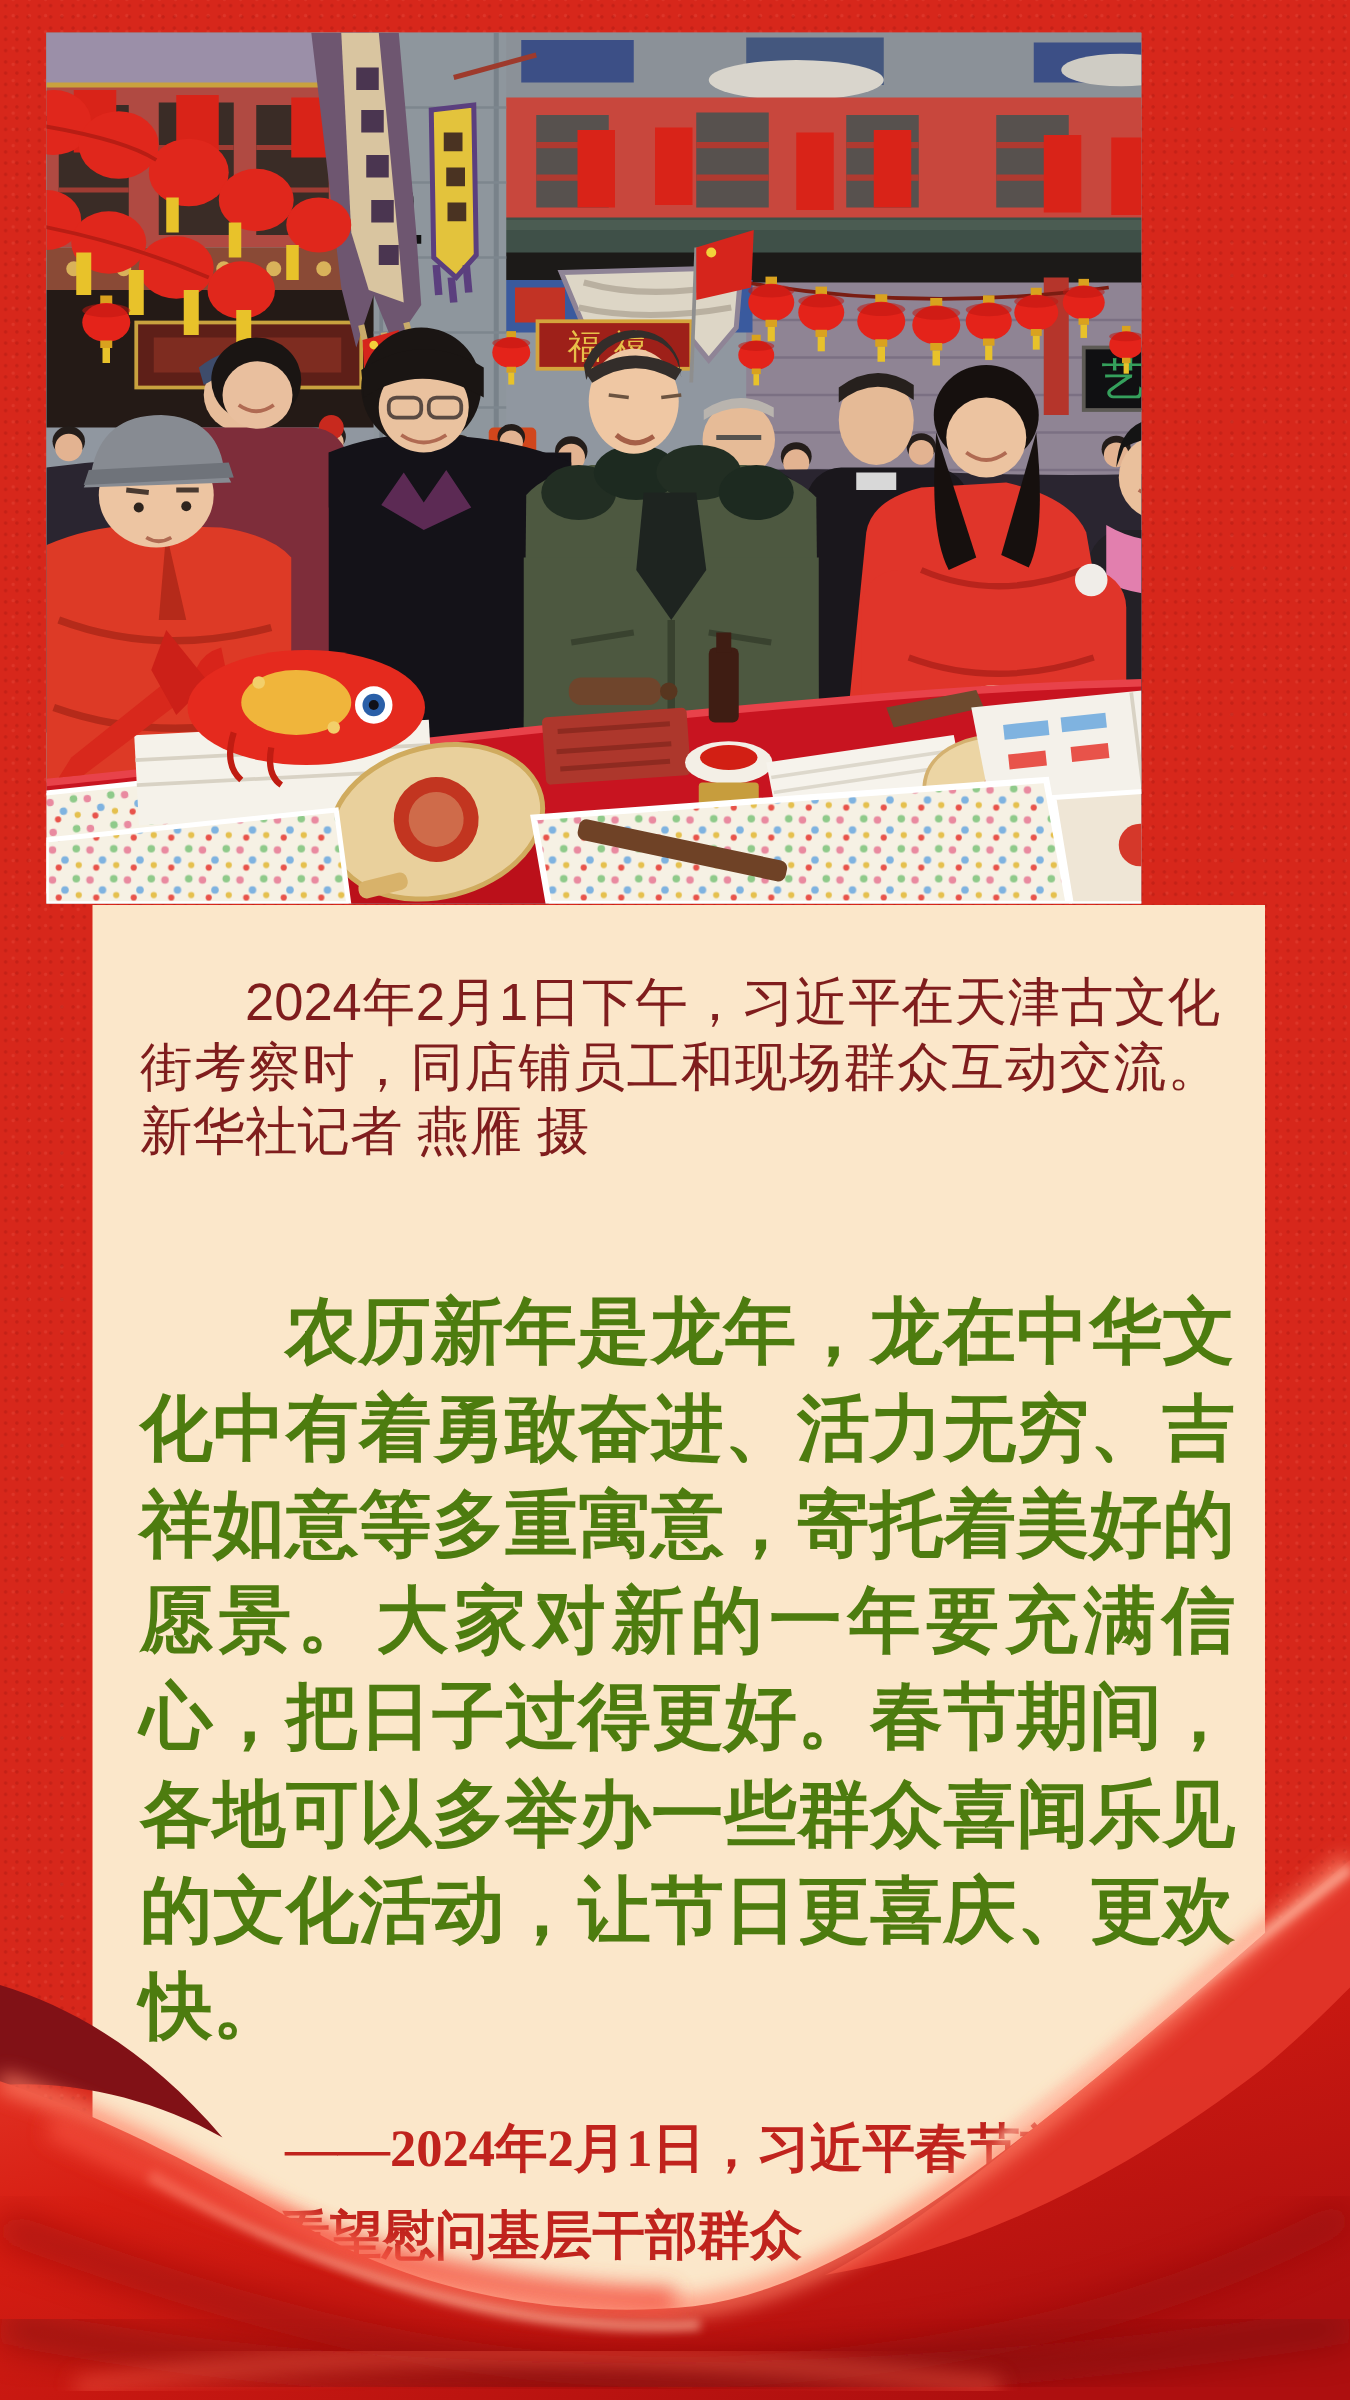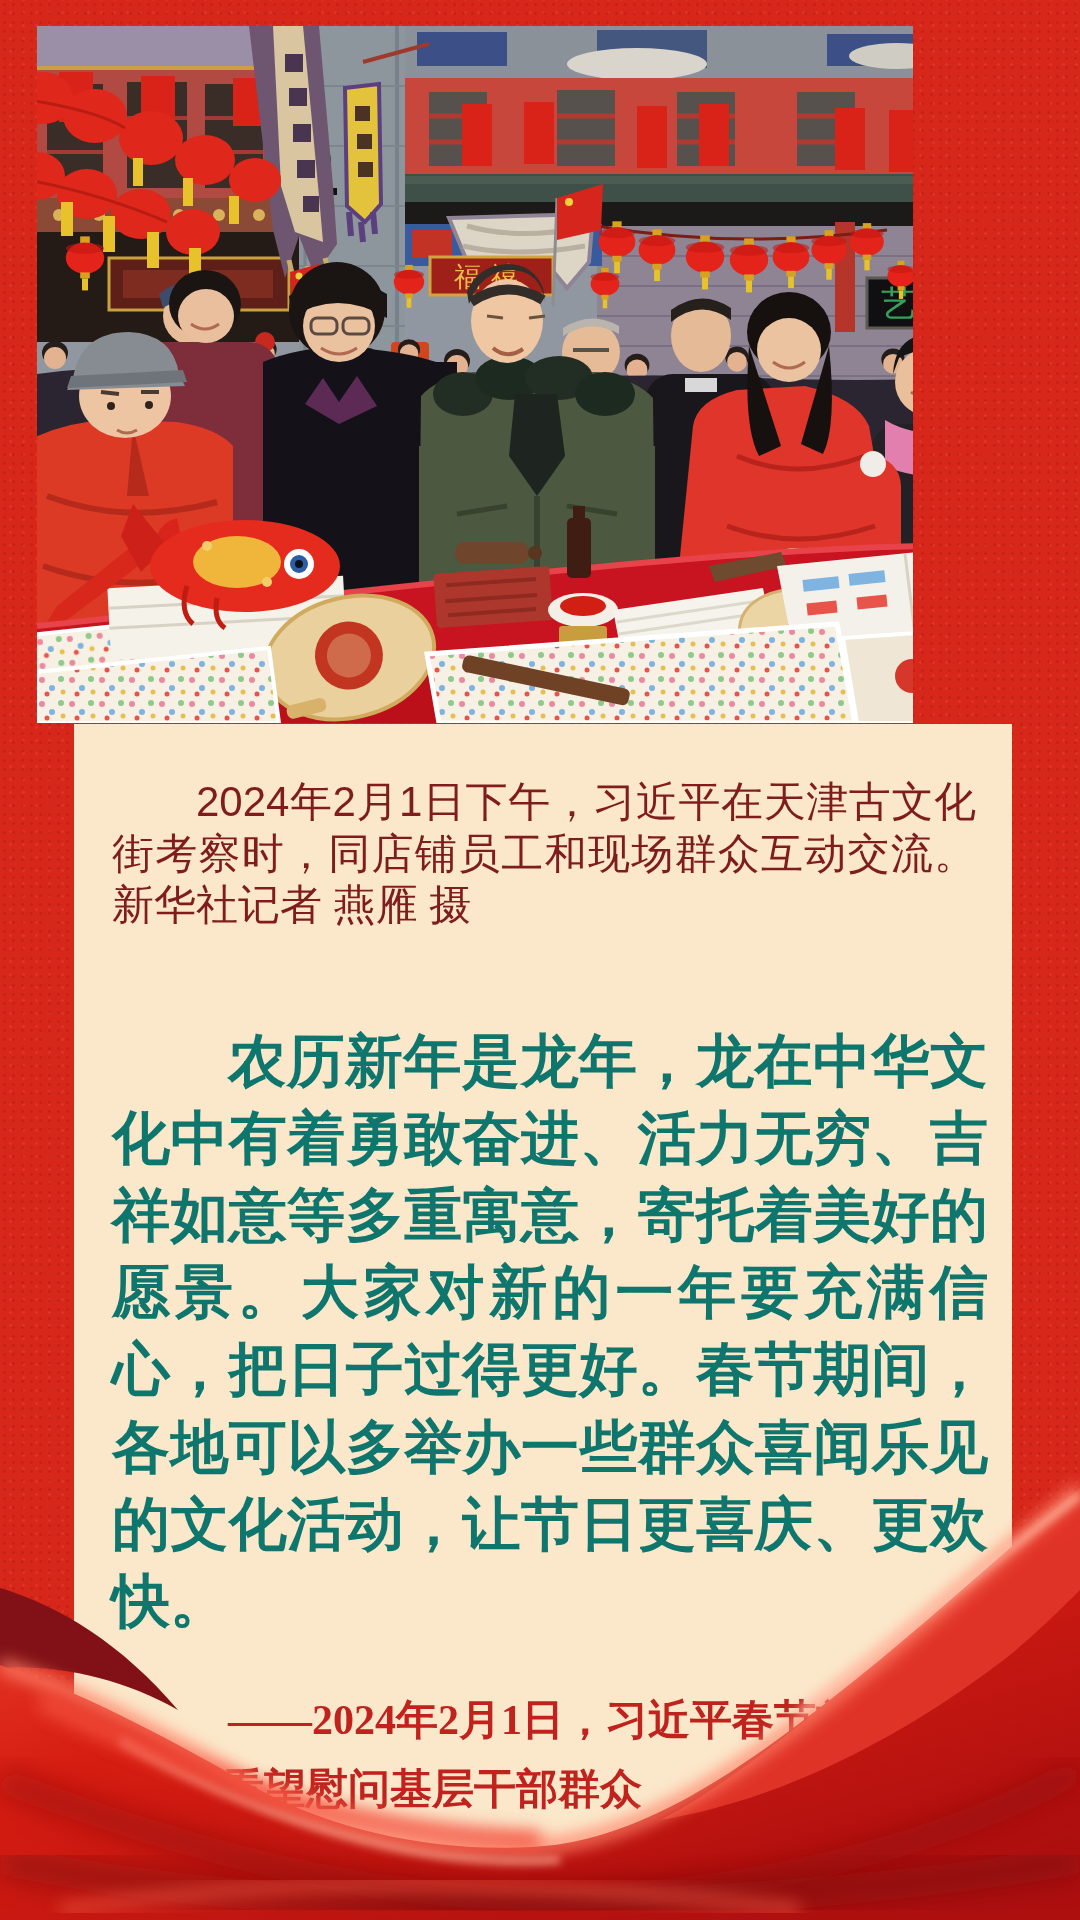--- a/index.html
+++ b/index.html
@@ -22,22 +22,22 @@
     position:absolute; left:74px; top:724px; width:938px; height:1196px;
     background:#fbe7ca;
   }
   .caption {
     margin:52px 36px 0 38px;
     font-size:42px; line-height:1.23; color:#7f1d1d;
     text-align:justify; text-indent:2em; font-weight:500;
   }
   .quote {
     margin:96px 24px 0 38px;
-    font-family:Liberation Mono, monospace;
-    font-size:58px; line-height:1.33; color:#0f766e;
+    font-family:Liberation Serif, serif;
+    font-size:58px; line-height:1.33; color:#4d7c0f;
     text-align:justify; text-indent:2em; font-weight:600;
   }
   .attribution {
     margin-top:46px;
     font-family:"Liberation Serif","DejaVu Serif",serif;
     font-weight:700; font-size:42px; line-height:1.45; color:#c0231d;
   }
   .attr-line1 { margin-left:154px; }
   .attr-line2 { margin-left:64px; margin-top:8px; }
   .silk {

